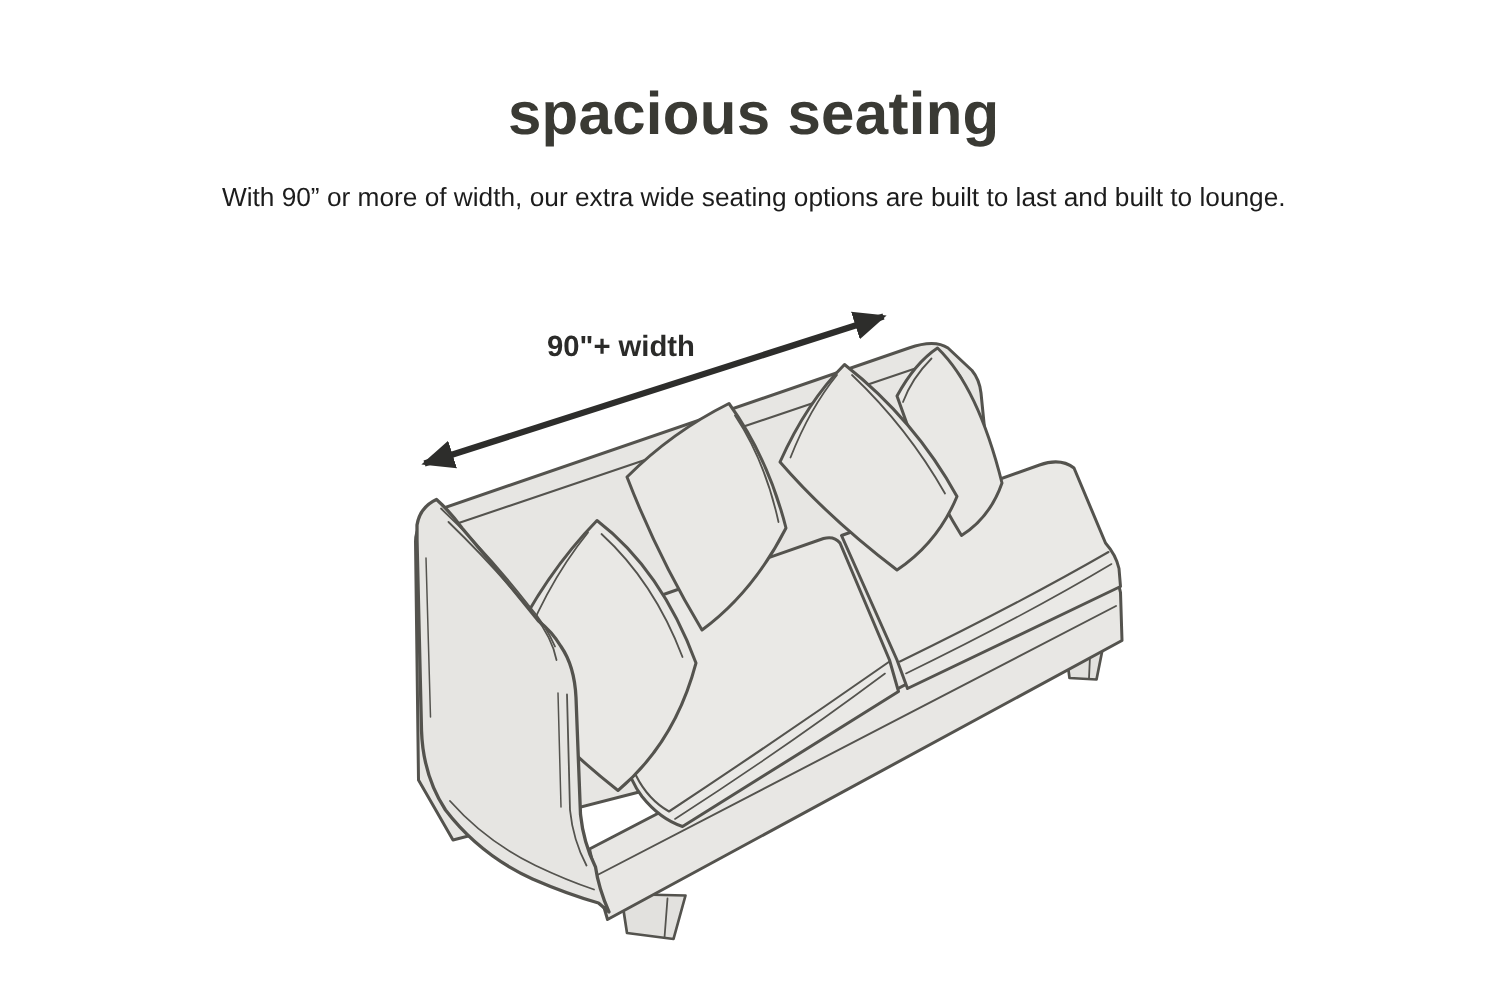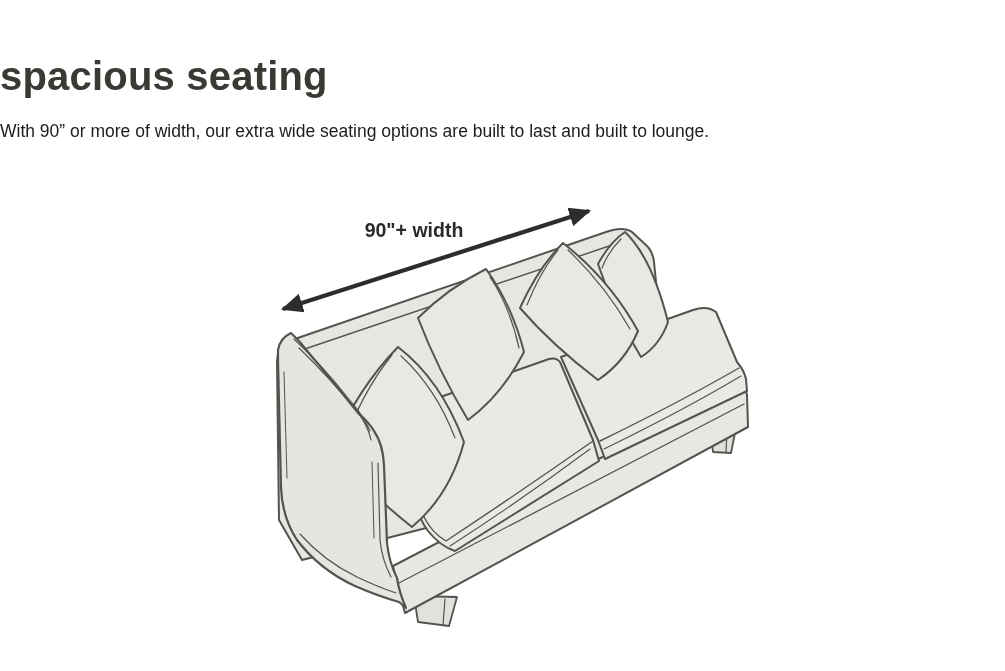--- a/index.html
+++ b/index.html
@@ -8,30 +8,31 @@
     width: 1005px;
     height: 671px;
     background: #ffffff;
     overflow: hidden;
     font-family: "Liberation Sans", sans-serif;
   }
   .page-title {
     position: absolute;
     top: 54px; left: 0; right: 0;
     margin: 0;
+    text-align: center;
     font-size: 40px;
     line-height: 44px;
     font-weight: 700;
     color: #3a3a34;
     letter-spacing: 0.2px;
   }
   .body-copy {
     position: absolute;
     top: 118px; left: 0; right: 0;
-    text-align: left;
+    text-align: center;
     font-size: 17.5px;
     line-height: 26px;
     color: #1c1c1c;
   }
   .body-copy div { white-space: nowrap; }
   .illustration {
     position: absolute;
     inset: 0;
   }
   .dim-label {

